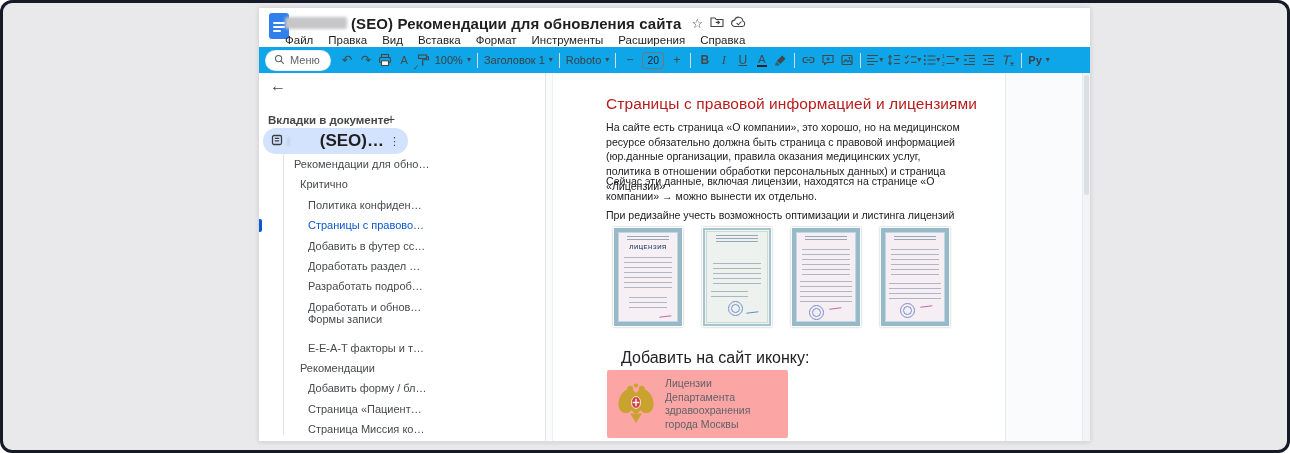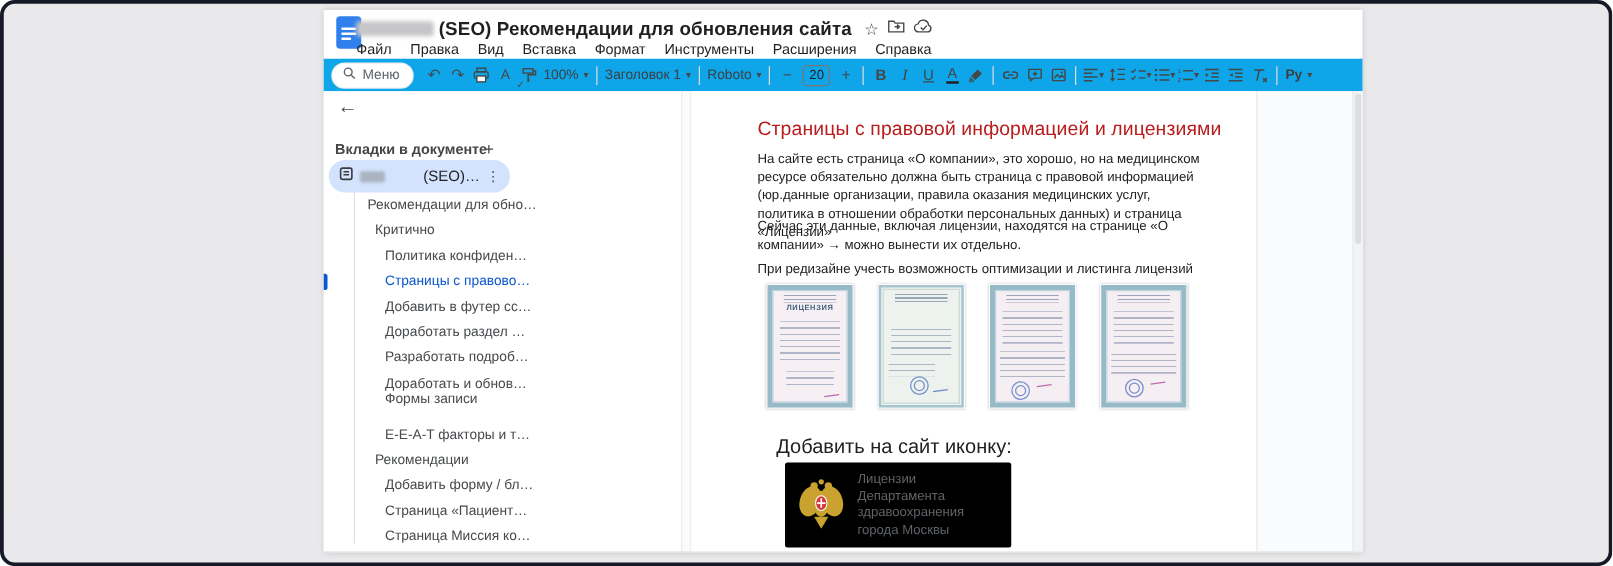--- a/index.html
+++ b/index.html
@@ -45,21 +45,21 @@
   .spell .chk{position:absolute;right:-6px;bottom:-2px;font-size:8px;}
 
   
   .sidebar{position:absolute;left:0;top:65px;width:286px;bottom:0;background:#fff;border-right:1px solid #e4e5e8;}
   .back{position:absolute;left:11px;top:4px;font-size:16px;color:#444746;line-height:18px;}
   .panel-title{position:absolute;left:9px;top:41px;font-size:11.5px;font-weight:600;color:#444746;}
   .plus{position:absolute;left:128px;top:38px;font-size:14px;color:#444746;}
   .tabpill{position:absolute;left:4px;top:55px;width:145px;height:26px;border-radius:13px;background:#d3e3fd;
            display:flex;align-items:center;padding:0 8px;box-sizing:border-box;gap:5px;}
   .tabpill .redact2{width:56px;height:9px;background:#aab3c2;border-radius:2px;filter:blur(1.4px);}
-  .tabpill .plabel{font-size:12px;color:#1f1f1f;font-weight:400;white-space:nowrap;margin-left:26px;}
+  .tabpill .plabel{font-size:17px;color:#1f1f1f;font-weight:700;white-space:nowrap;margin-left:26px;}
   .tabpill .more{margin-left:auto;font-size:11px;color:#444746;letter-spacing:0;}
   .guide{position:absolute;left:24px;top:80px;width:1px;height:282px;background:#e0e2e6;}
   .activebar{position:absolute;left:0;top:146px;width:3px;height:13px;background:#0b57d0;border-radius:0 2px 2px 0;}
   .sitem{position:absolute;font-size:11px;color:#474a4d;white-space:nowrap;line-height:12px;cursor:default;}
   .sitem.active{color:#0b57d0;}
 
   .docarea{position:absolute;left:287px;top:65px;right:0;bottom:0;background:#fafbfd;}
   .page{position:absolute;left:6px;top:0;width:452px;bottom:0;background:#fff;
         border-left:1px solid #eef0f2;border-right:1px solid #e6e8ec;}
   .scrolltrack{position:absolute;right:0;top:0;width:7px;bottom:0;background:#f1f3f5;border-left:1px solid #e8eaed;}
@@ -81,22 +81,22 @@
             background:repeating-linear-gradient(to bottom,rgba(80,105,140,.55) 0 1px,transparent 1px 3px);}
   .lic-title{position:absolute;left:0;right:0;top:17px;text-align:center;font-size:6px;line-height:6px;
              letter-spacing:.5px;color:#44607e;font-weight:700;}
   .lic-lines{position:absolute;left:11px;right:11px;
              background:repeating-linear-gradient(to bottom,rgba(90,110,145,.45) 0 1px,transparent 1px 5px);}
   .stamp{position:absolute;width:13px;height:13px;border:1px solid #4a6fc0;border-radius:50%;opacity:.75;}
   .stamp::after{content:"";position:absolute;inset:2px;border:1px solid #4a6fc0;border-radius:50%;}
   .sig{position:absolute;width:12px;height:5px;border-bottom:1px solid #b2489a;transform:rotate(-8deg);opacity:.8;}
 
   
-  .iconcard{position:absolute;left:54px;top:297px;width:181px;height:68px;background:#000000;border-radius:2px;
-            display:flex;align-items:center;padding:0 10px;box-sizing:border-box;gap:10px;margin-left:21px;}
+  .iconcard{position:absolute;left:54px;top:297px;width:181px;height:68px;background:#fca5a5;border-radius:2px;
+            display:flex;align-items:center;padding:0 10px;box-sizing:border-box;gap:10px;}
   .cardtext{font-size:10.5px;line-height:13.5px;color:#5f6368;}
 </style>
 </head>
 <body>
 
 <div class="frame">
   <div class="window">
 
     <div class="doc-icon">
         <i></i>

